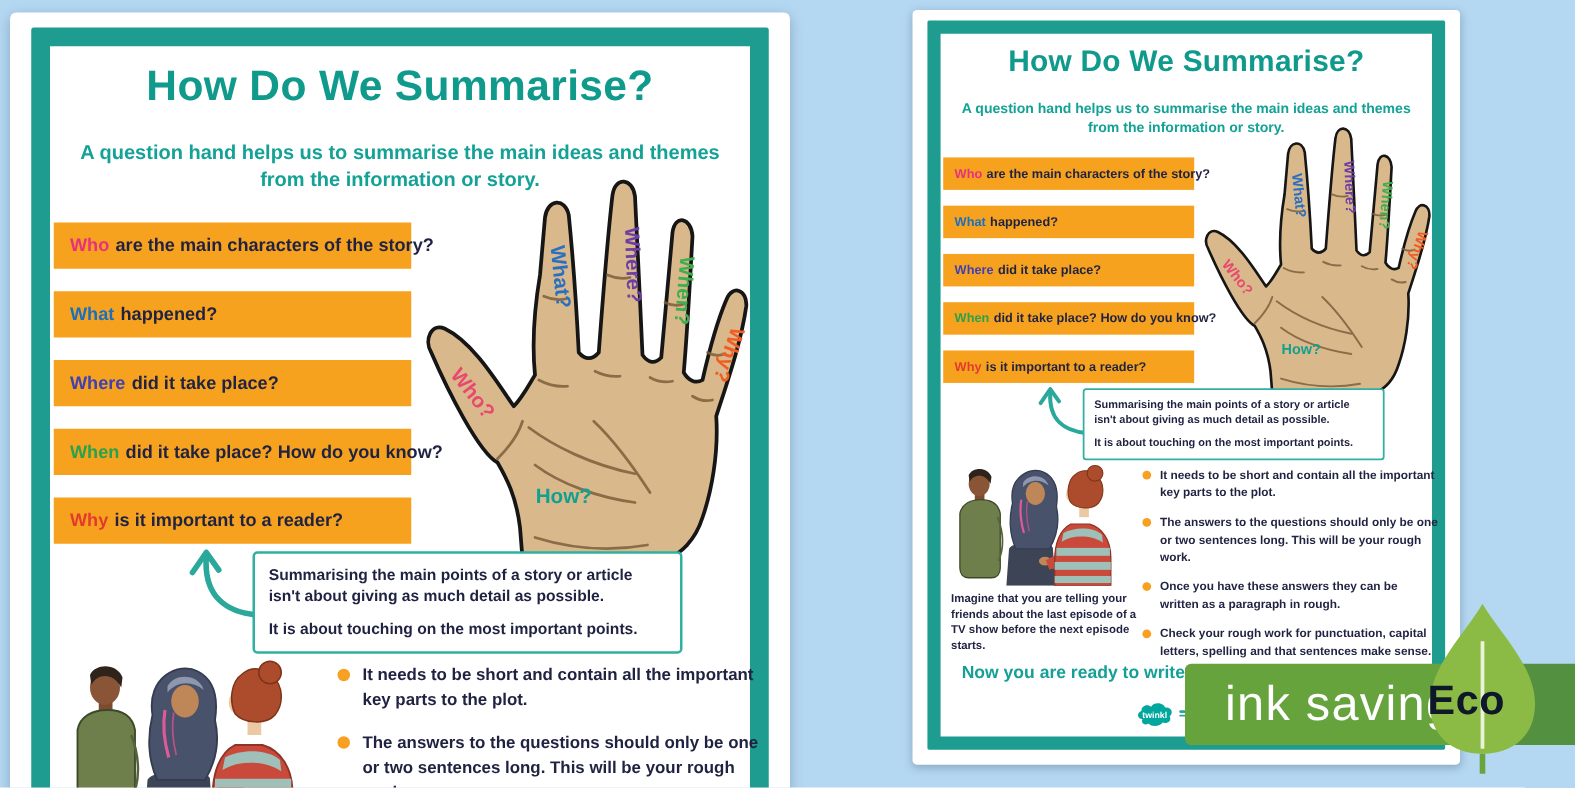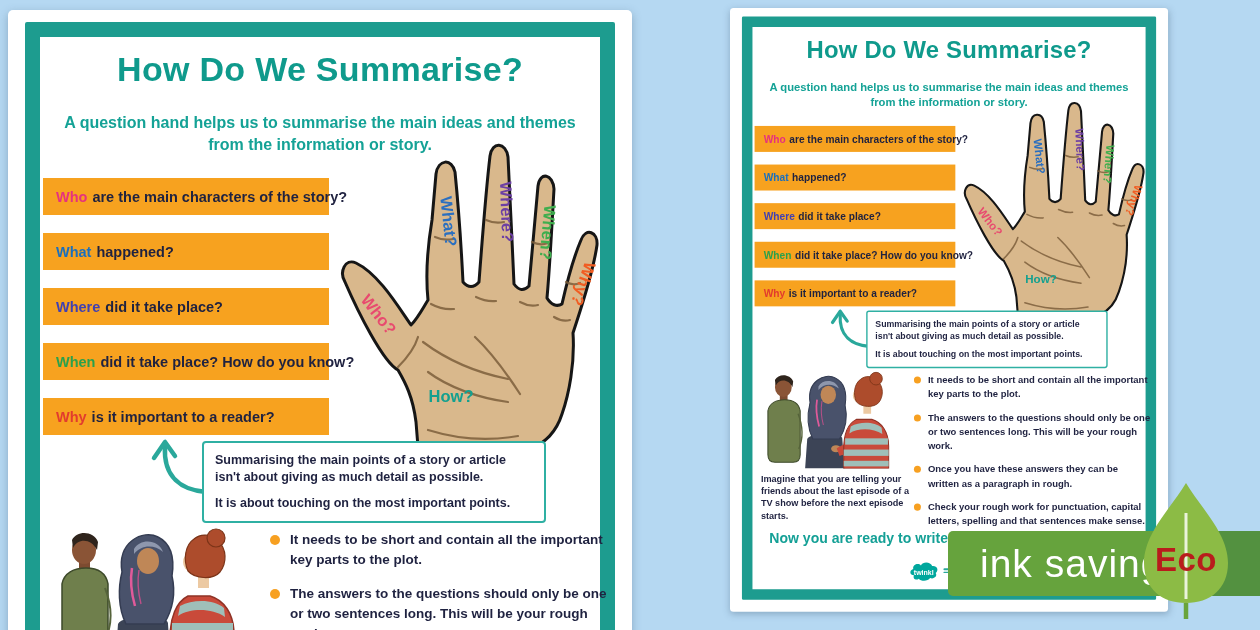--- a/index.html
+++ b/index.html
@@ -67,22 +67,22 @@
   .eco-bar{
     position:absolute;left:948px;top:531px;width:312px;height:65px;z-index:20;
     background:linear-gradient(90deg,#66a33d 0%,#66a33d 72%,#539140 72%,#539140 100%);
     border-radius:5px 0 0 5px;display:flex;align-items:center;
   }
   .ink-label{
     margin-left:32px;color:#fff;font-size:39px;letter-spacing:1px;line-height:1;
   }
   .leaf-svg{position:absolute;left:1142px;top:481px;width:88px;height:140px;z-index:21;}
   .eco-label{
-    position:absolute;left:1142px;top:541px;width:88px;z-index:22;text-align:center;
-    color:#b91c1c;font-size:33px;font-weight:bold;letter-spacing:.5px;
+    position:absolute;left:1142px;top:541px;width:88px;z-index:22;text-align:left;
+    color:#0f172a;font-size:33px;font-weight:bold;letter-spacing:.5px;
   }
 </style>
 </head>
 <body>
 
 <div class="poster-wrap left">
   <article class="poster">
     <div class="frame" style="border-color: rgb(29, 156, 143);"></div>
 
     <h1 class="title" style="color: rgb(15, 154, 140);">How Do We Summarise?</h1>

